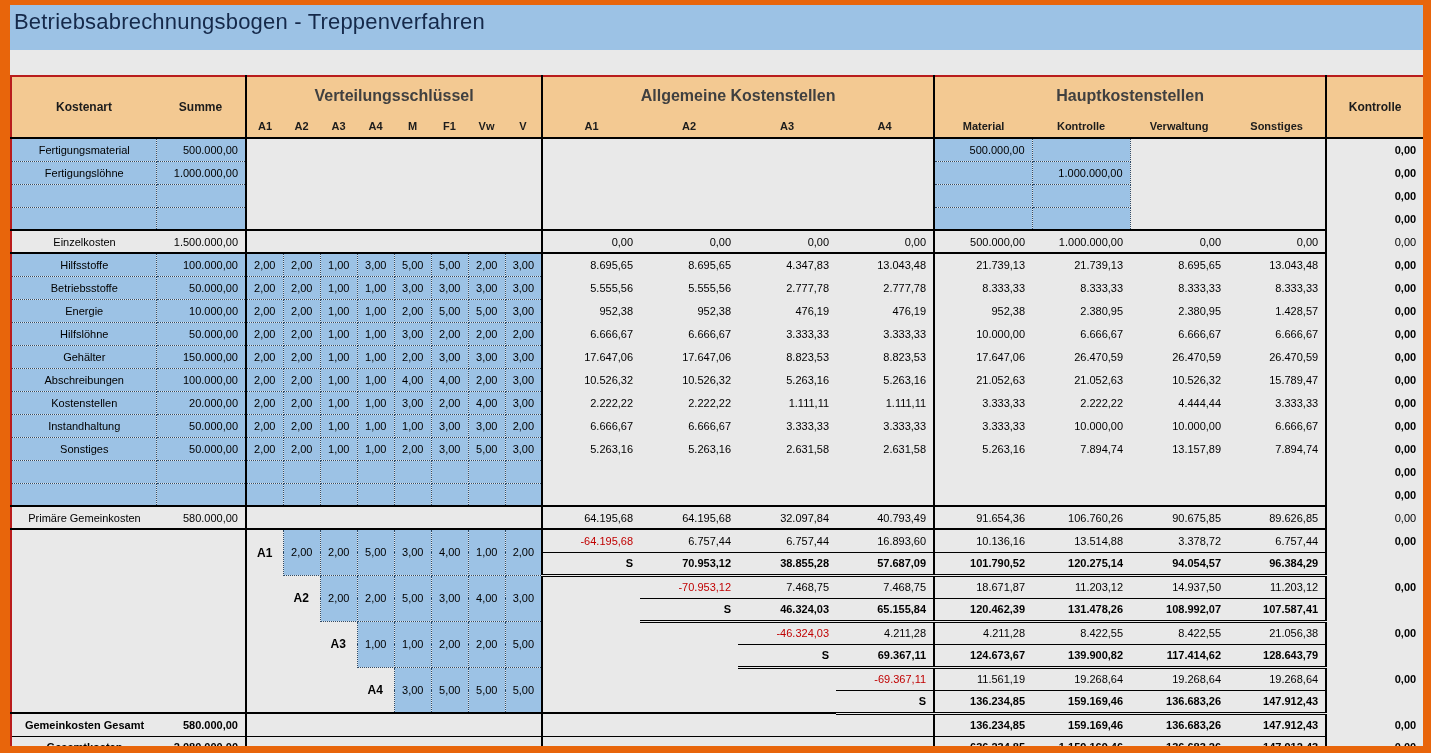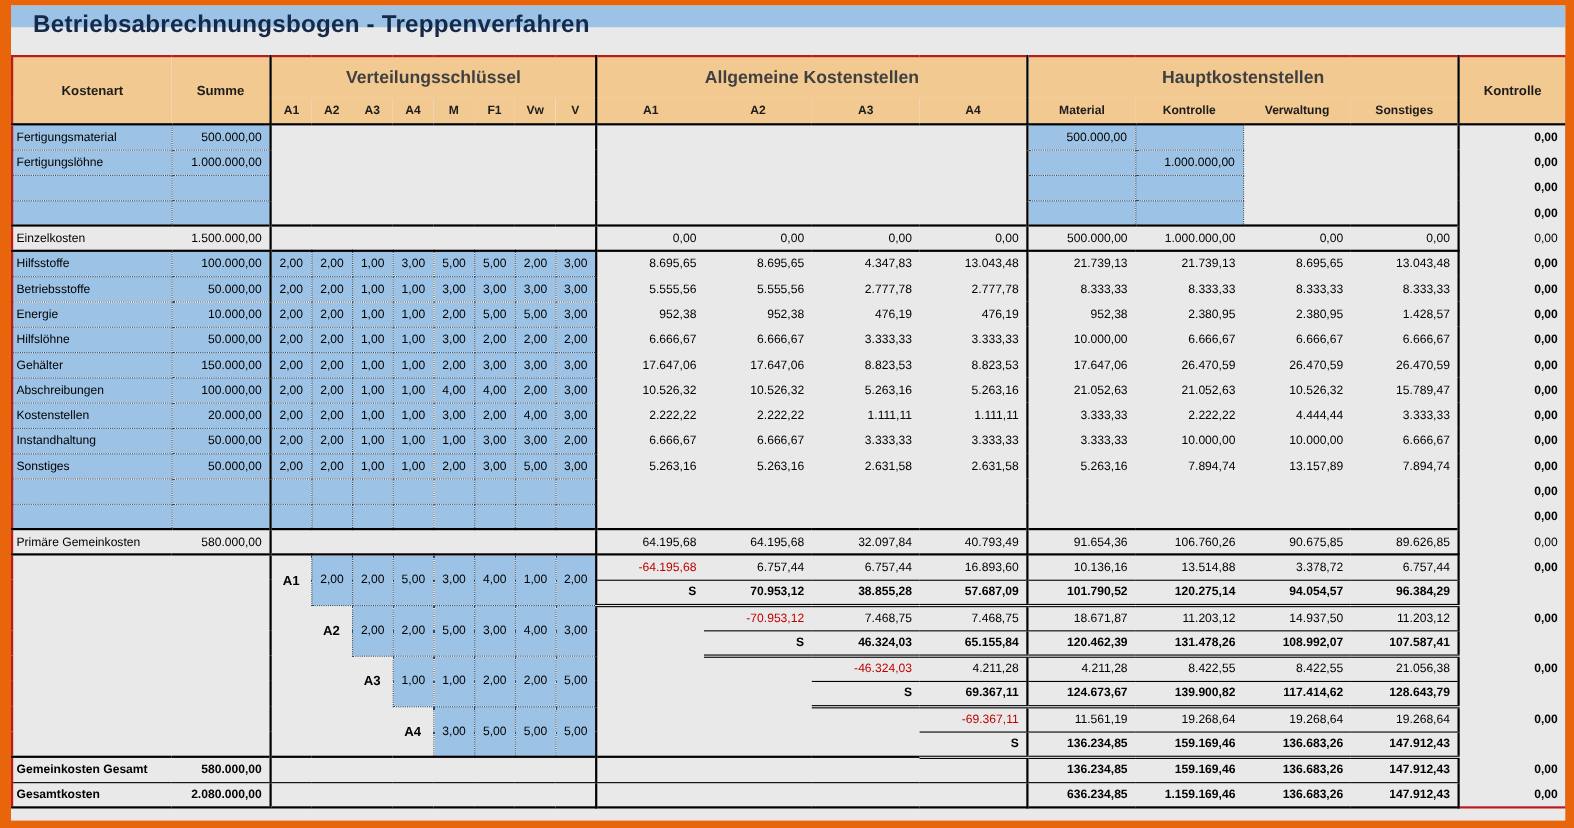--- a/index.html
+++ b/index.html
@@ -1,33 +1,33 @@
 <!DOCTYPE html>
 <html><head>
 <meta charset="utf-8">
 <style>
   *{box-sizing:border-box;margin:0;padding:0}
   html,body{width:1431px;height:753px}
   body{font-family:"Liberation Sans",sans-serif;background:#E8650B}
   .frame{width:1431px;height:753px;padding:5px 8px 7px 10px;background:#E8650B}
   .sheet{width:100%;height:100%;background:#E9E9E9;overflow:hidden}
-  .titlebar{height:20px;line-height:33px;background:#9CC2E5;color:#15294a;
-            font-size:22px;font-weight:bold;padding-left:20px;letter-spacing:.2px}
+  .titlebar{height:45px;line-height:33px;background:#9CC2E5;color:#15294a;
+            font-size:22px;font-weight:normal;padding-left:4px;letter-spacing:.2px}
   .gap{height:25px;background:#E9E9E9}
   table{border-collapse:collapse;table-layout:fixed;width:1413px;border:2px solid #b91c1c}
   th{background:#F3C992;color:#1c1c1c;font-size:11px;font-weight:bold;text-align:center;
      white-space:nowrap;overflow:hidden}
   thead tr.r1{height:38px}
   thead tr.r2{height:24px}
   th.hBig{font-size:12px}
   th.hGroup{font-size:16px;color:#404040}
   th.bb2{border-bottom:2px solid #000}
   td{height:23px;font-size:11px;color:#000;background:#E9E9E9;padding:0 2px;
      white-space:nowrap;overflow:hidden}
-  .lab{text-align:left;padding-left:3px}
+  .lab{text-align:center;padding-left:3px}
   .num{text-align:right;padding-right:7px}
   .bold{font-weight:bold}
   .blue{background:#9CC2E5;border:1px dotted #2e4a66}
   .plain{background:#E9E9E9}
   .neg{color:#C00000}
   .kont{font-weight:bold;text-align:right;padding-right:7px}
   .bl2{border-left:2px solid #000}
   .br2{border-right:2px solid #000}
   .sb{font-weight:bold;border-top:1px solid #000;border-bottom:3px double #000}
   .stepkey{font-weight:bold;text-align:center;font-size:12px}

